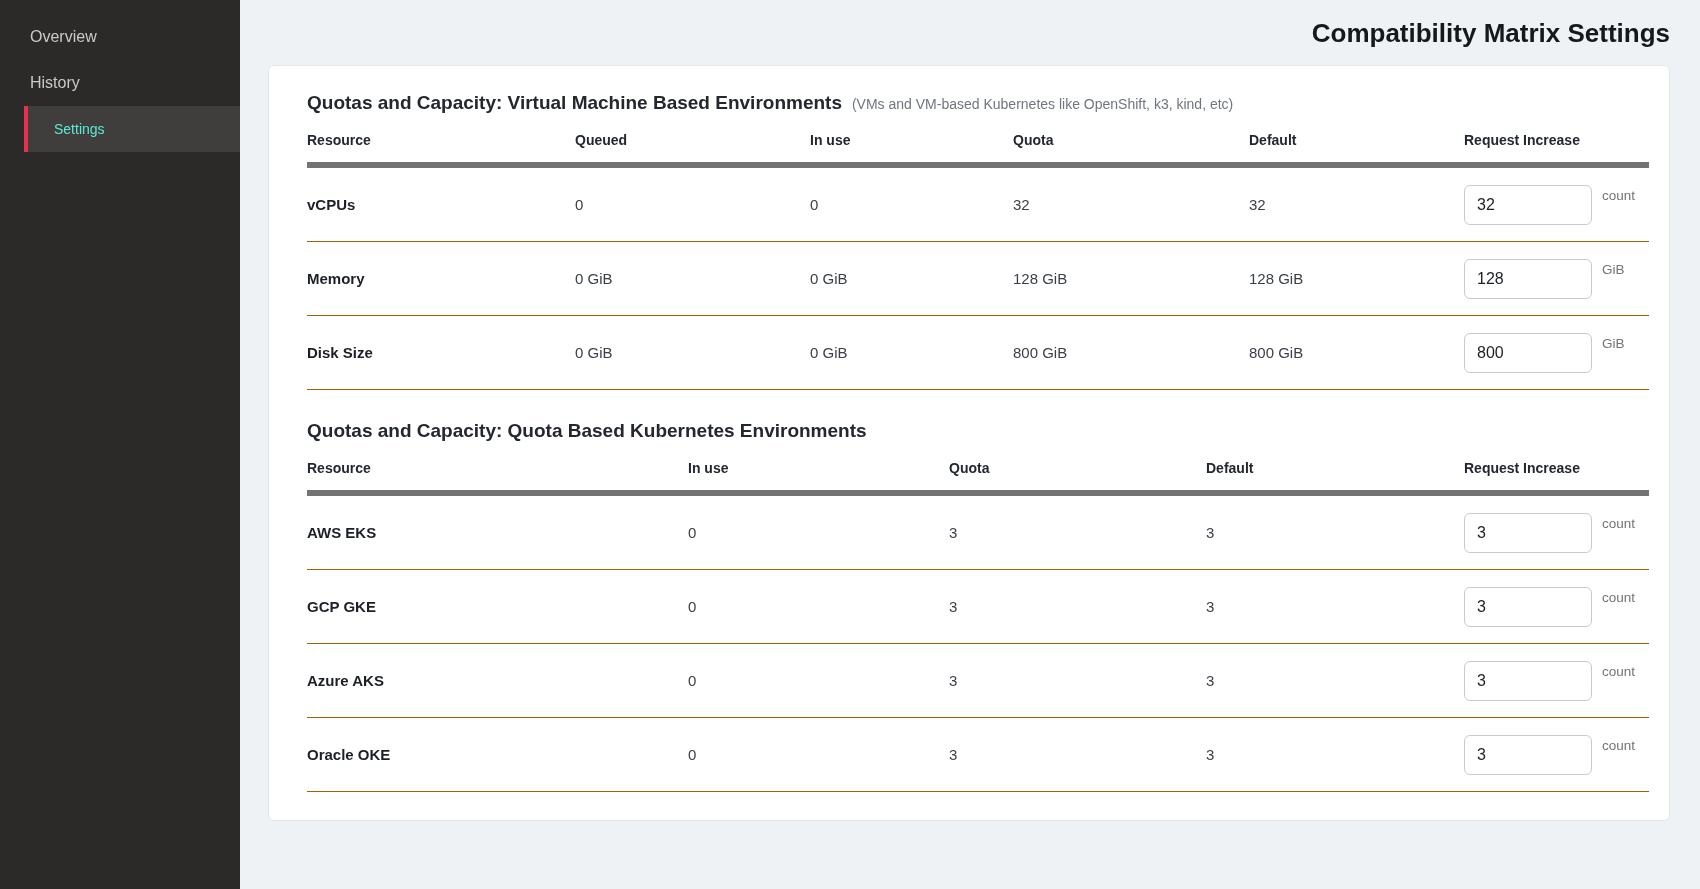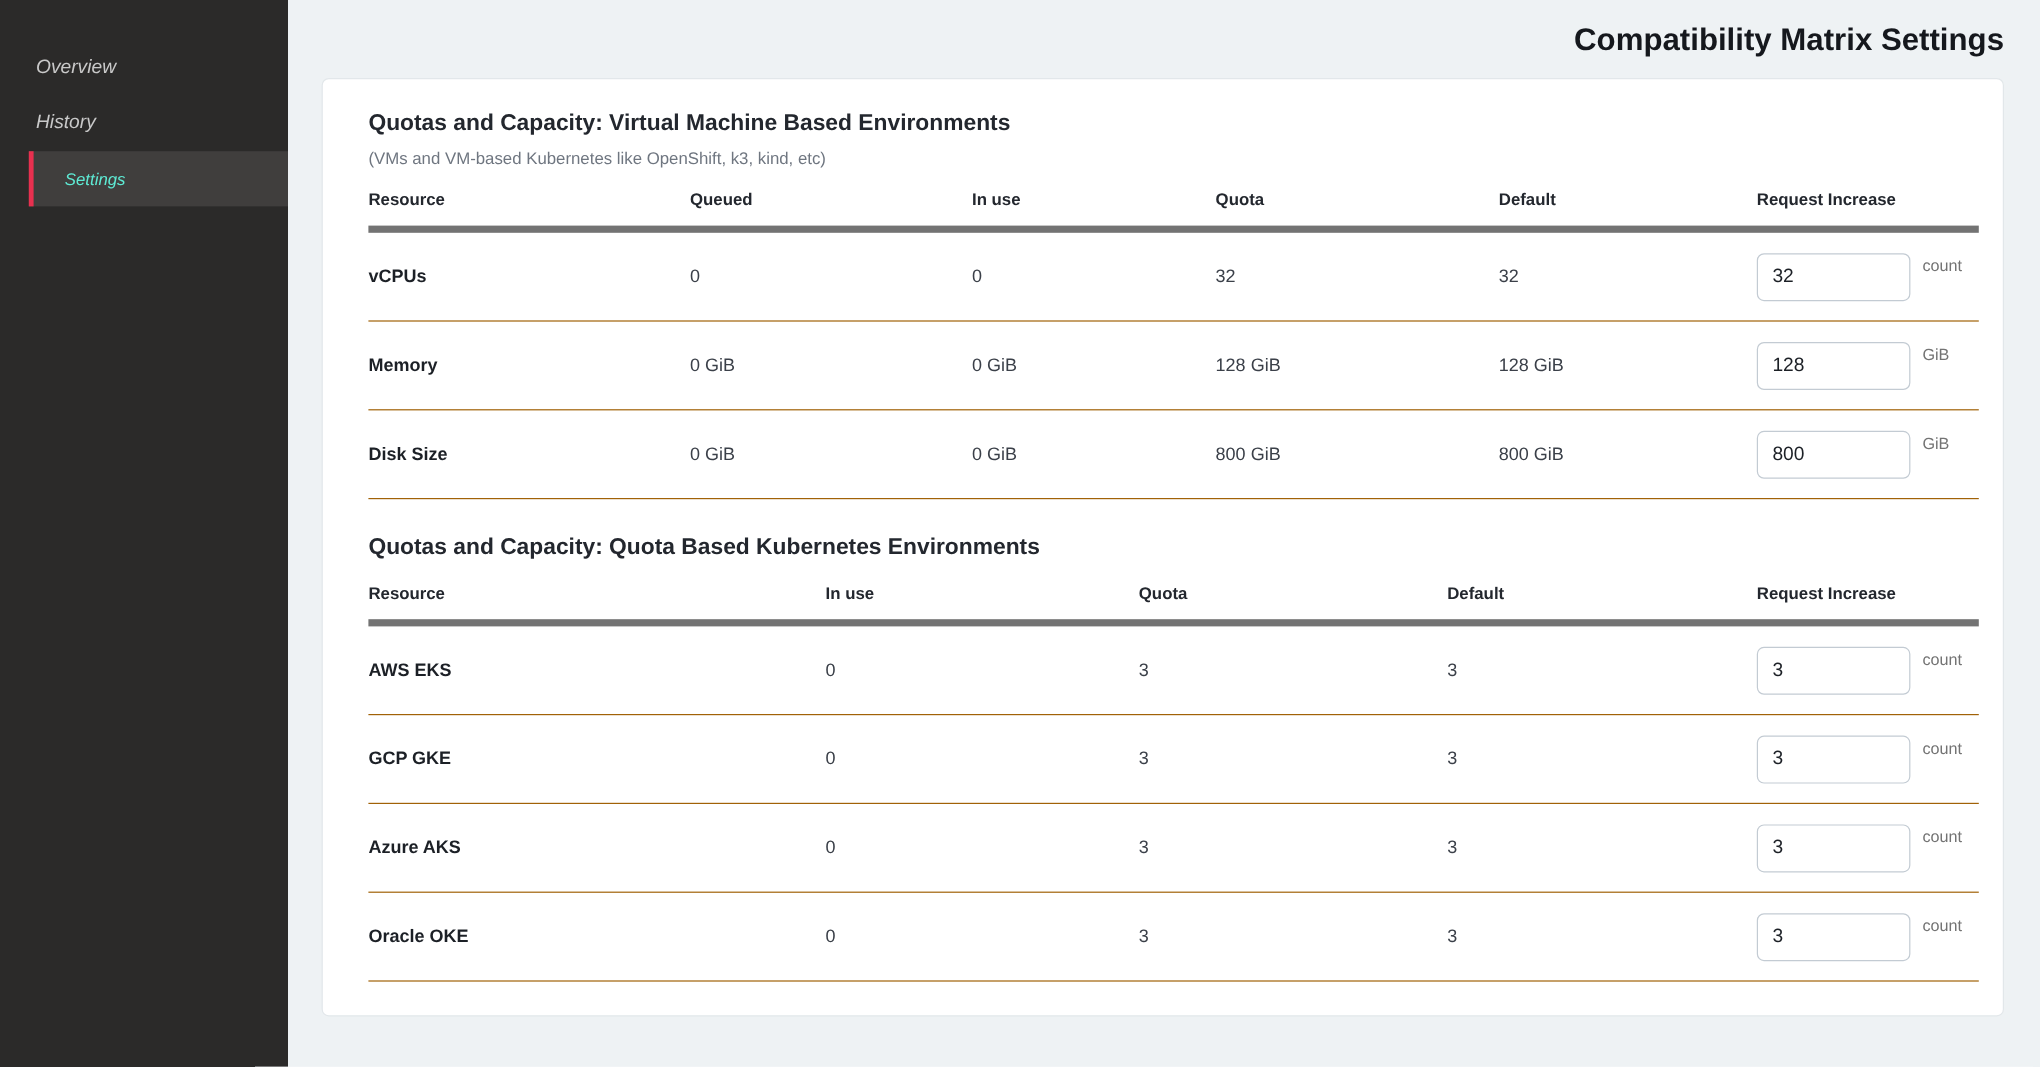--- a/index.html
+++ b/index.html
@@ -4,42 +4,42 @@
 <style>
   html,body{margin:0;padding:0;}
   body{
     width:1700px;height:889px;overflow:hidden;
     font-family:"Liberation Sans",sans-serif;
     background:#eef2f4;color:#23272e;
   }
   .app{display:flex;width:1700px;height:889px;}
 
   
-  .sidebar{width:240px;background:#2b2a29;flex-shrink:0;padding-top:34px;font-style:italic;}
+  .sidebar{width:240px;background:#2b2a29;flex-shrink:0;padding-top:14px;}
   .nav-item{
     height:46px;display:flex;align-items:center;
     padding-left:26px;border-left:4px solid transparent;
     color:#c9c9c9;font-size:16px;cursor:pointer;
   }
   .nav-item.active{
     background:#403e3d;color:#5eead4;font-size:14px;
     border-left:4px solid #e8304f;
     margin-left:24px;
   }
 
   
   .main{flex:1;padding:16px 30px 24px 28px;}
   .page-title{font-size:26px;font-weight:bold;color:#15181d;margin:2px 0 16px 0;text-align:right;}
 
   .card{
     background:#ffffff;border:1px solid #e2e7ea;border-radius:6px;
     padding:26px 20px 28px 38px;
   }
 
-  .section-head{display:flex;align-items:baseline;gap:10px;margin-bottom:6px;flex-direction:column;}
+  .section-head{display:flex;align-items:baseline;gap:10px;margin-bottom:6px;}
   .section-title{font-size:19px;font-weight:bold;color:#23272e;}
   .section-sub{font-size:14px;color:#6f7680;}
 
   .grid-row{display:grid;align-items:center;}
   .vm-cols{grid-template-columns:268px 235px 203px 236px 215px 1fr;}
   .cloud-cols{grid-template-columns:381px 261px 257px 258px 1fr;}
 
   .thead-row{border-bottom:6px solid #737373;padding:12px 0 14px 0;}
   .th{font-size:14px;font-weight:bold;color:#23272e;}
 

